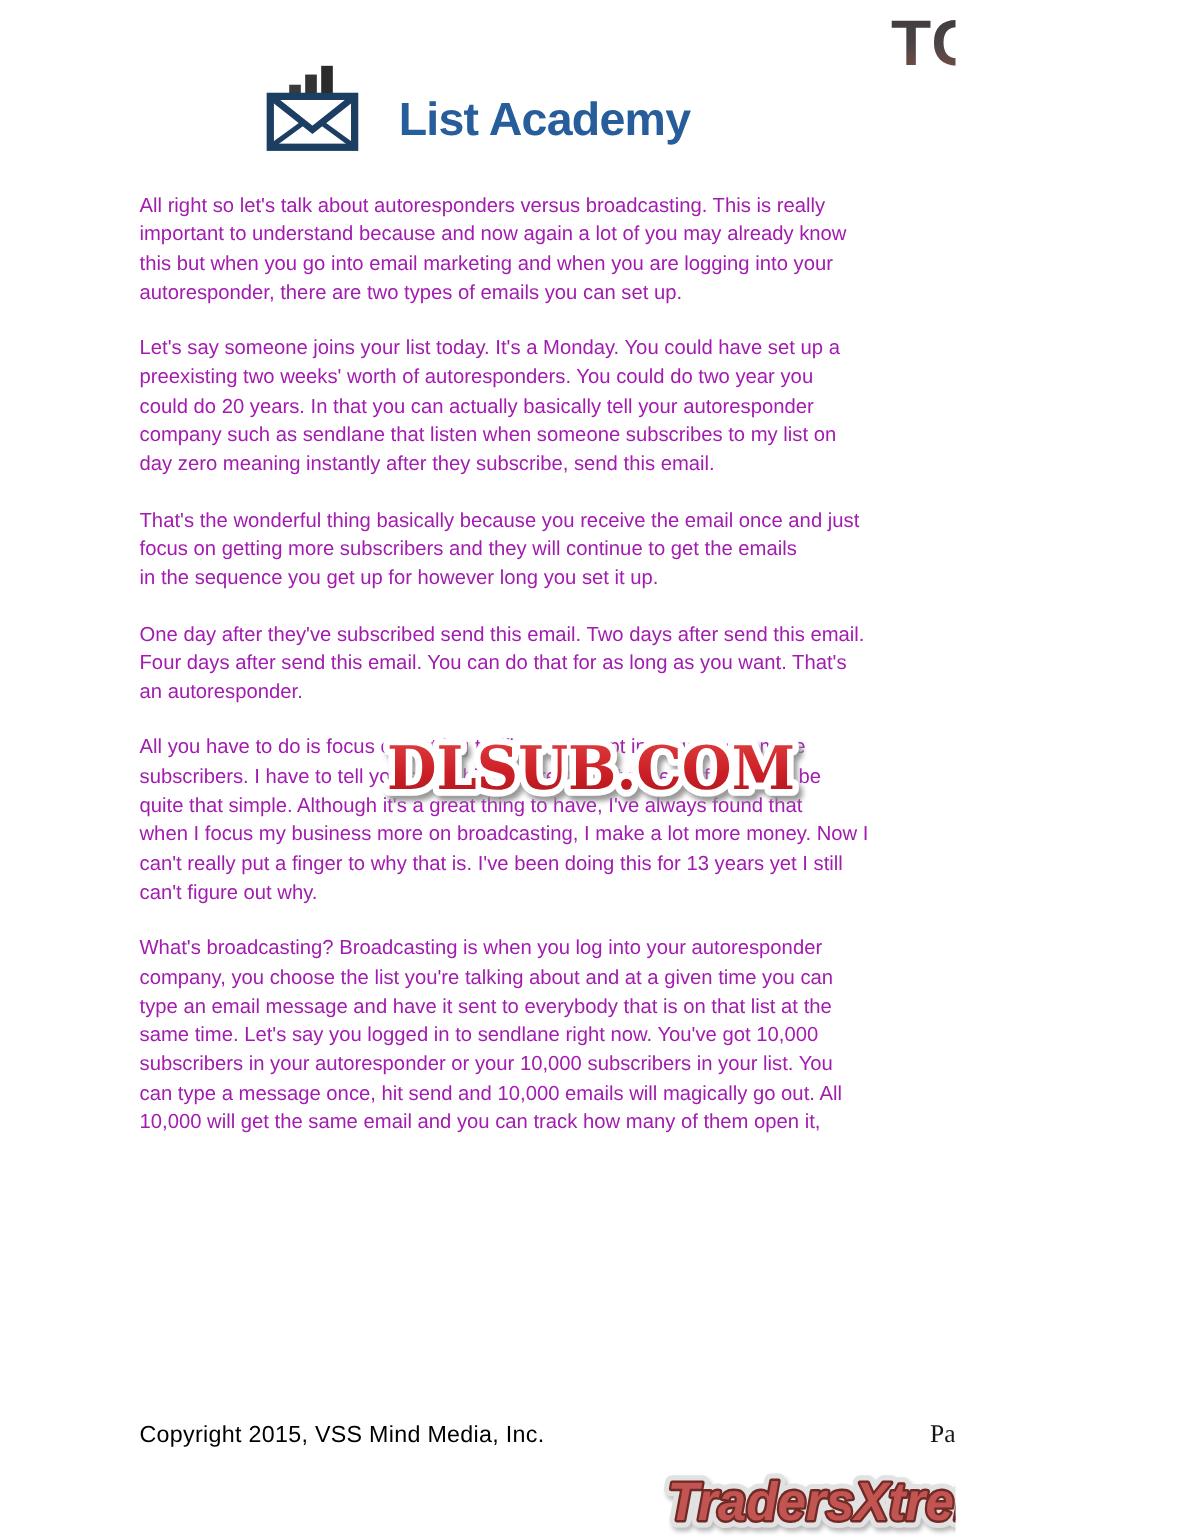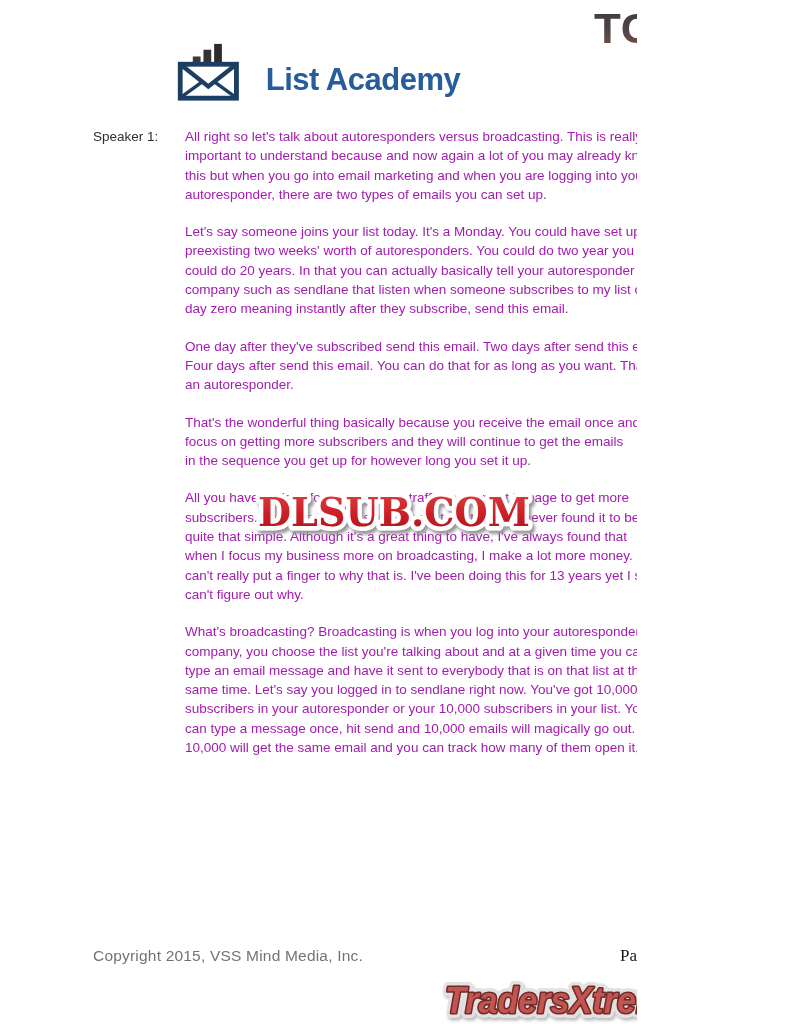--- a/index.html
+++ b/index.html
@@ -33,21 +33,21 @@
     font-size:13.5px;line-height:19.3px;color:#a21caf;
     white-space:pre;
   }
   
   .stamp{position:absolute;top:483px;left:250px;width:292px;height:56px;}
   
   .footer{
     position:absolute;top:946px;left:93px;width:604px;
     display:flex;justify-content:space-between;align-items:baseline;
   }
-  .copyright{font-size:15.5px;color:#737373;letter-spacing:0.2px;}
+  .copyright{font-size:15.5px;color:#000000;letter-spacing:0.2px;}
   .pagenum{font-family:"Liberation Serif",serif;font-size:17px;color:#161616;}
   
   .traders{position:absolute;top:976px;left:440px;width:331px;height:48px;font-style:italic;}
 </style>
 </head>
 <body>
 
 <div class="page">
 
   <div class="tc4s">
@@ -70,37 +70,36 @@
       <rect x="38" y="1" width="8" height="33" fill="#2b2b2b"></rect>
       <rect x="3" y="22" width="58" height="35" fill="#ffffff" stroke="#1c3e63" stroke-width="5"></rect>
       <path d="M3 22 L32 45 L61 22" fill="none" stroke="#1c3e63" stroke-width="4.5"></path>
       <path d="M4 56 L26 40" fill="none" stroke="#1c3e63" stroke-width="3.5"></path>
       <path d="M60 56 L38 40" fill="none" stroke="#1c3e63" stroke-width="3.5"></path>
     </svg>
     <div class="brand-text">List Academy</div>
   </div>
 
   <div class="transcript">
-    <div class="speaker">Speaker 1:</div>
     <div class="paras">
       <p>All right so let's talk about autoresponders versus broadcasting. This is really
 important to understand because and now again a lot of you may already know
 this but when you go into email marketing and when you are logging into your
 autoresponder, there are two types of emails you can set up.</p>
       <p>Let's say someone joins your list today. It's a Monday. You could have set up a
 preexisting two weeks' worth of autoresponders. You could do two year you
 could do 20 years. In that you can actually basically tell your autoresponder
 company such as sendlane that listen when someone subscribes to my list on
 day zero meaning instantly after they subscribe, send this email.</p>
+      <p>That's the wonderful thing basically because you receive the email once and just
+focus on getting more subscribers and they will continue to get the emails
+in the sequence you get up for however long you set it up.</p>
       <p>One day after they've subscribed send this email. Two days after send this email.
 Four days after send this email. You can do that for as long as you want. That's
 an autoresponder.</p>
-      <p>That's the wonderful thing basically because you receive the email once and just
-focus on getting more subscribers and they will continue to get the emails
-in the sequence you get up for however long you set it up.</p>
       <p>All you have to do is focus on getting traffic to your opt in page to get more
 subscribers. I have to tell you something interesting. I've never found it to be
 quite that simple. Although it's a great thing to have, I've always found that
 when I focus my business more on broadcasting, I make a lot more money. Now I
 can't really put a finger to why that is. I've been doing this for 13 years yet I still
 can't figure out why.</p>
       <p>What's broadcasting? Broadcasting is when you log into your autoresponder
 company, you choose the list you're talking about and at a given time you can
 type an email message and have it sent to everybody that is on that list at the
 same time. Let's say you logged in to sendlane right now. You've got 10,000

